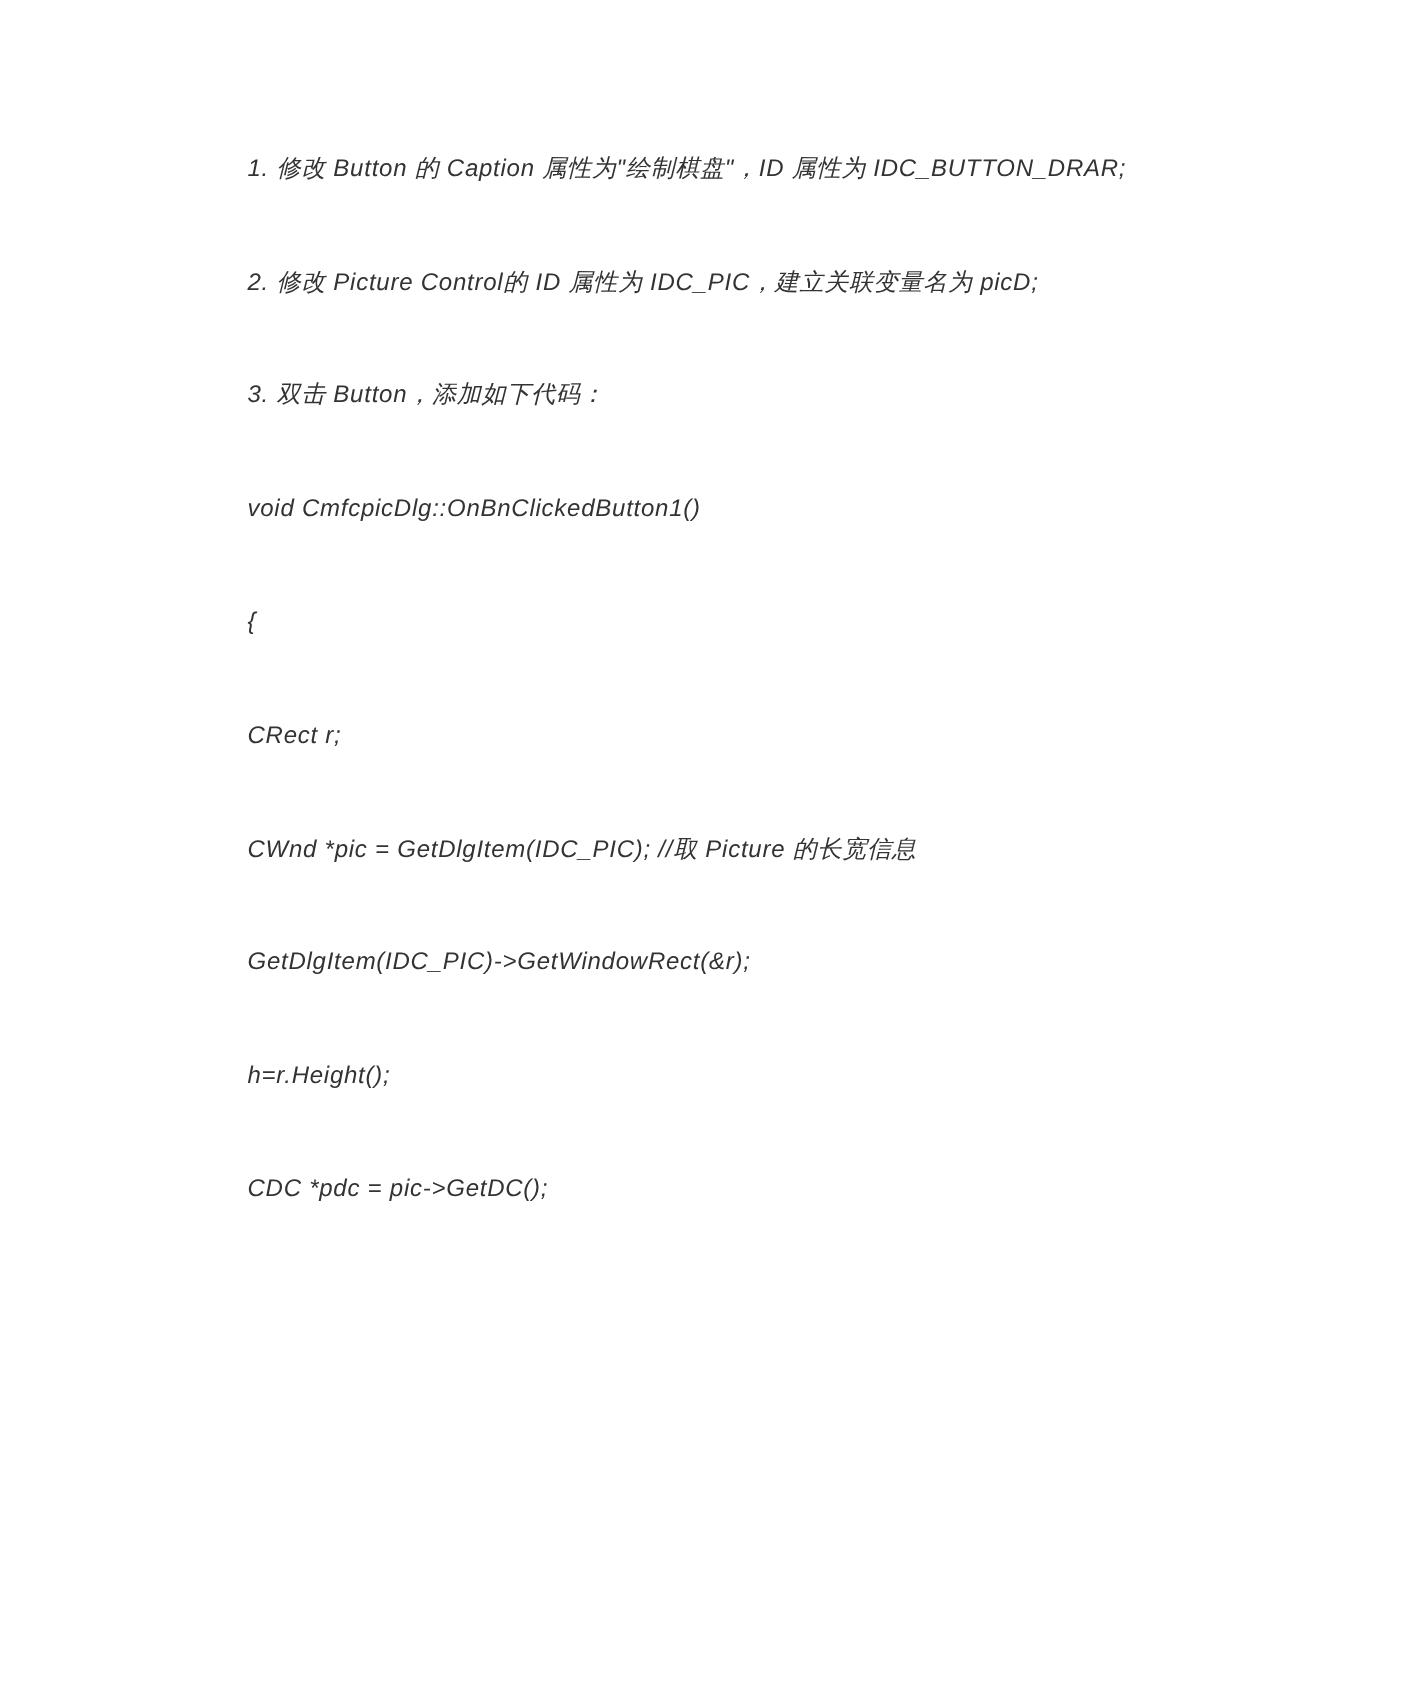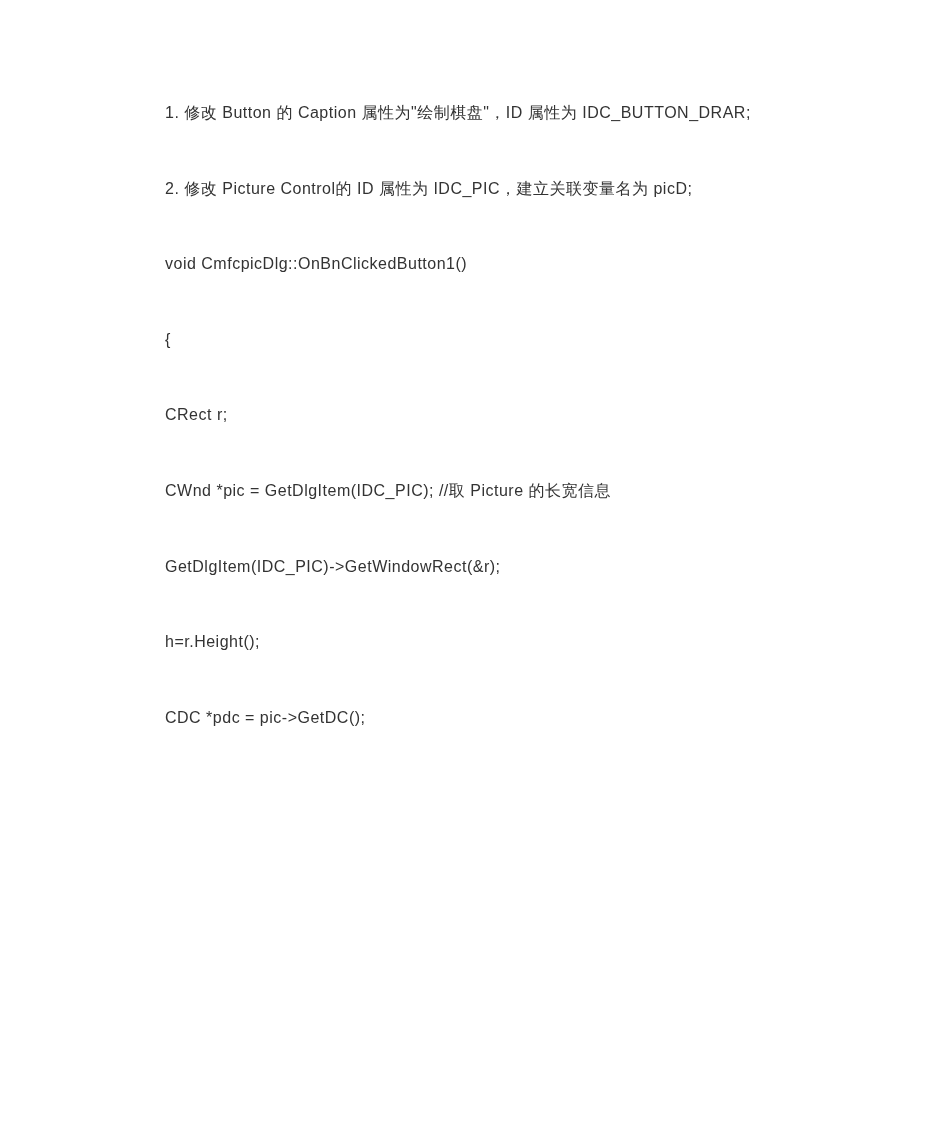--- a/index.html
+++ b/index.html
@@ -1,15 +1,15 @@
 <!DOCTYPE html>
 <html><head>
   <meta charset="utf-8">
   <style>
-    * { margin: 0; padding: 0; box-sizing: border-box; }
+    * { margin: 0; padding: 0; box-sizing: border-box; font-style: italic; }
     body {
       background: #ffffff;
       width: 945px;
       height: 1123px;
       font-family: "Microsoft YaHei", "微软雅黑", Arial, sans-serif;
       font-size: 16px;
       color: #333333;
       padding: 100px 160px 60px 165px;
       line-height: 1.6;
     }
@@ -20,20 +20,21 @@
     .line:last-child {
       margin-bottom: 14px;
     }
   </style>
 </head>
 <body>
 
 <div class="content">
   <div class="line">1. 修改 Button 的 Caption 属性为"绘制棋盘"，ID 属性为 IDC_BUTTON_DRAR;</div>
   <div class="line">2. 修改 Picture  Control的 ID 属性为 IDC_PIC，建立关联变量名为 picD;</div>
+  <div class="line">3. 双击 Button，添加如下代码：</div>
   <div class="line">void  CmfcpicDlg::OnBnClickedButton1()</div>
   <div class="line">{</div>
   <div class="line">CRect  r;</div>
   <div class="line">CWnd  *pic  =  GetDlgItem(IDC_PIC);    //取 Picture 的长宽信息</div>
   <div class="line">GetDlgItem(IDC_PIC)-&gt;GetWindowRect(&amp;r);</div>
   <div class="line">h=r.Height();</div>
   <div class="line">CDC  *pdc  =  pic-&gt;GetDC();</div>
 </div>
 
 </body></html>

